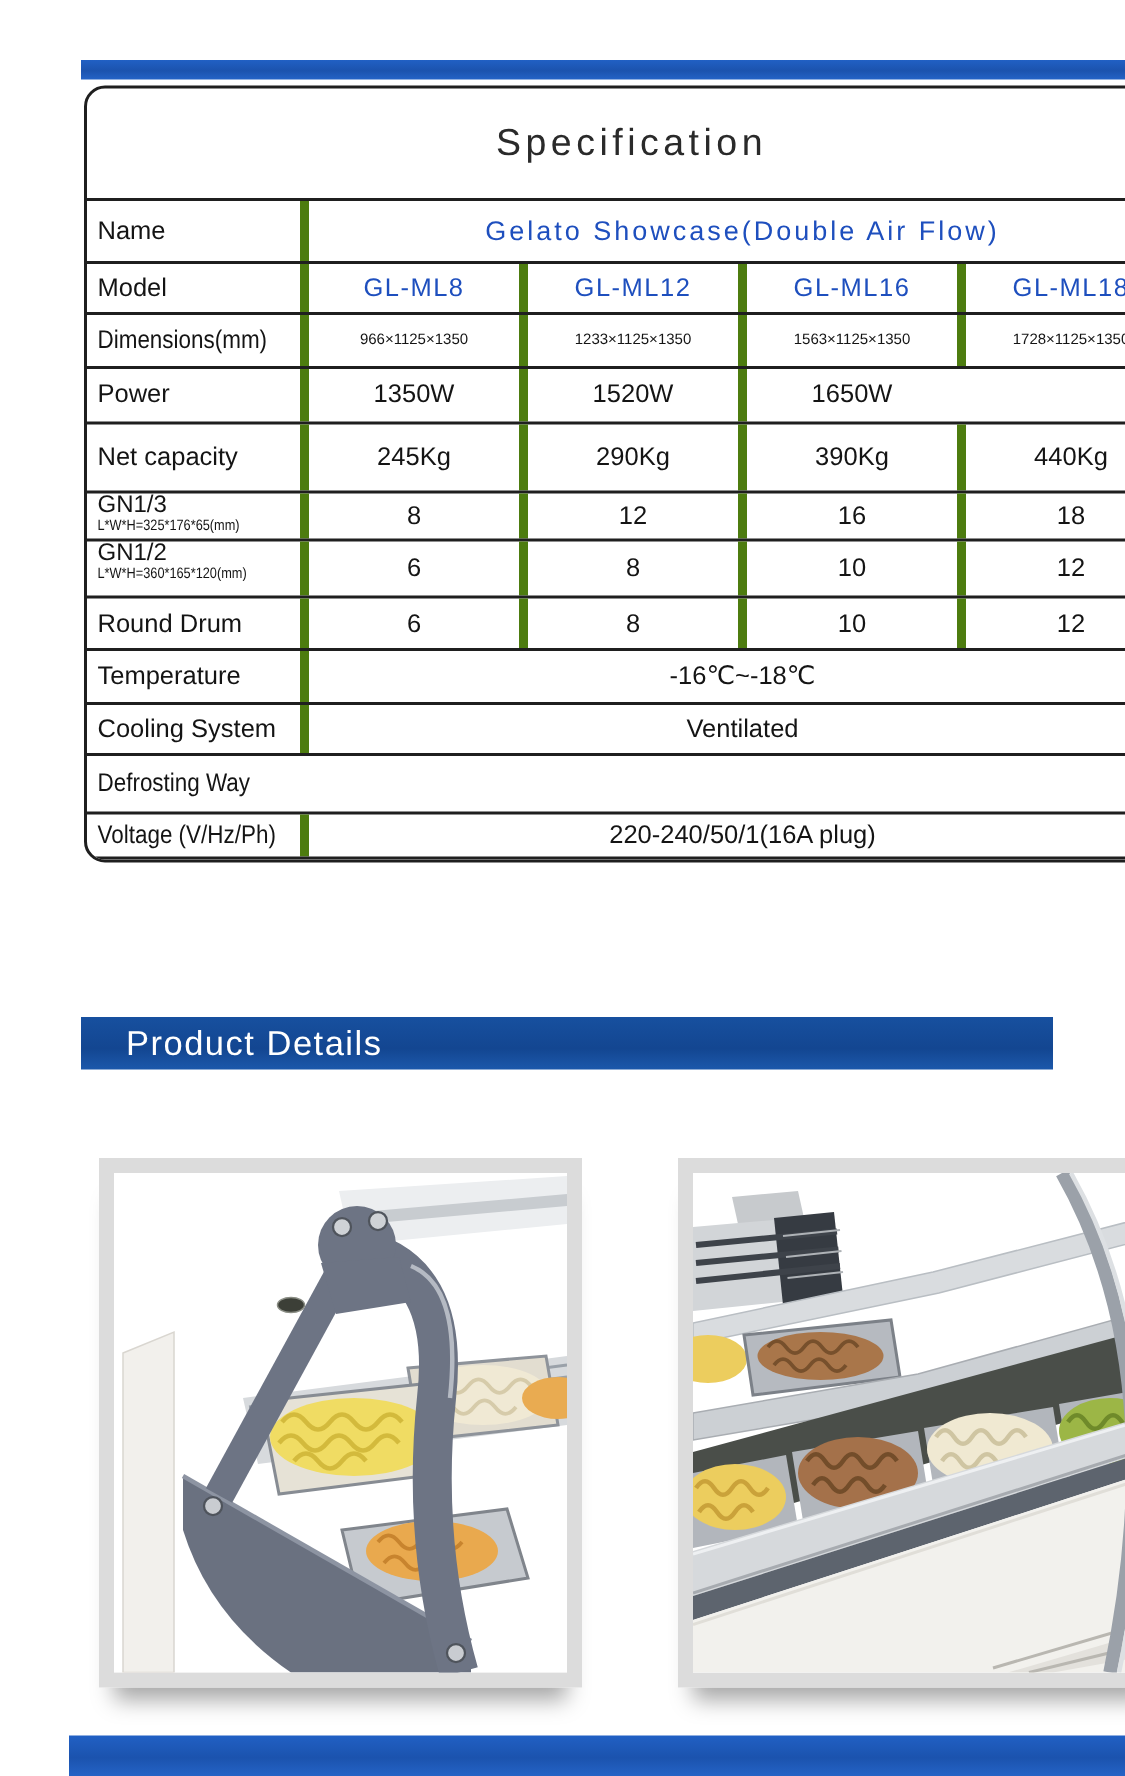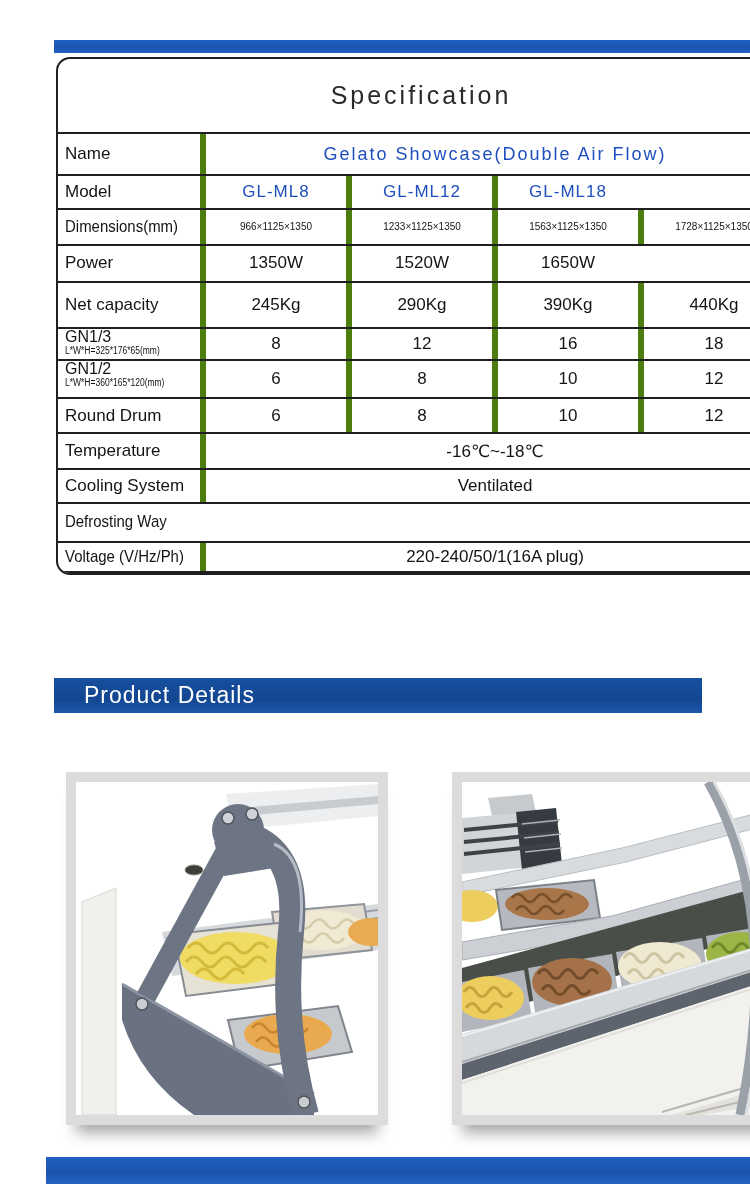--- a/index.html
+++ b/index.html
@@ -75,20 +75,21 @@
 
     <div class="row span h-name">
       <div class="cell lbl">Name</div>
       <div class="cell val blue name-val">Gelato Showcase(Double Air Flow)</div>
     </div>
 
     <div class="row h-model">
       <div class="cell lbl">Model</div>
       <div class="cell val blue ls1">GL-ML8</div>
       <div class="cell val blue ls1">GL-ML12</div>
+      <div class="cell val blue ls1">GL-ML16</div>
       <div class="cell val blue ls1">GL-ML18</div>
     </div>
 
     <div class="row h-r0">
       <div class="cell lbl">
           <span class="cond">Dimensions(mm)</span>
         </div>
       <div class="cell val v-sm">966×1125×1350</div>
       <div class="cell val v-sm">1233×1125×1350</div>
       <div class="cell val v-sm">1563×1125×1350</div>

